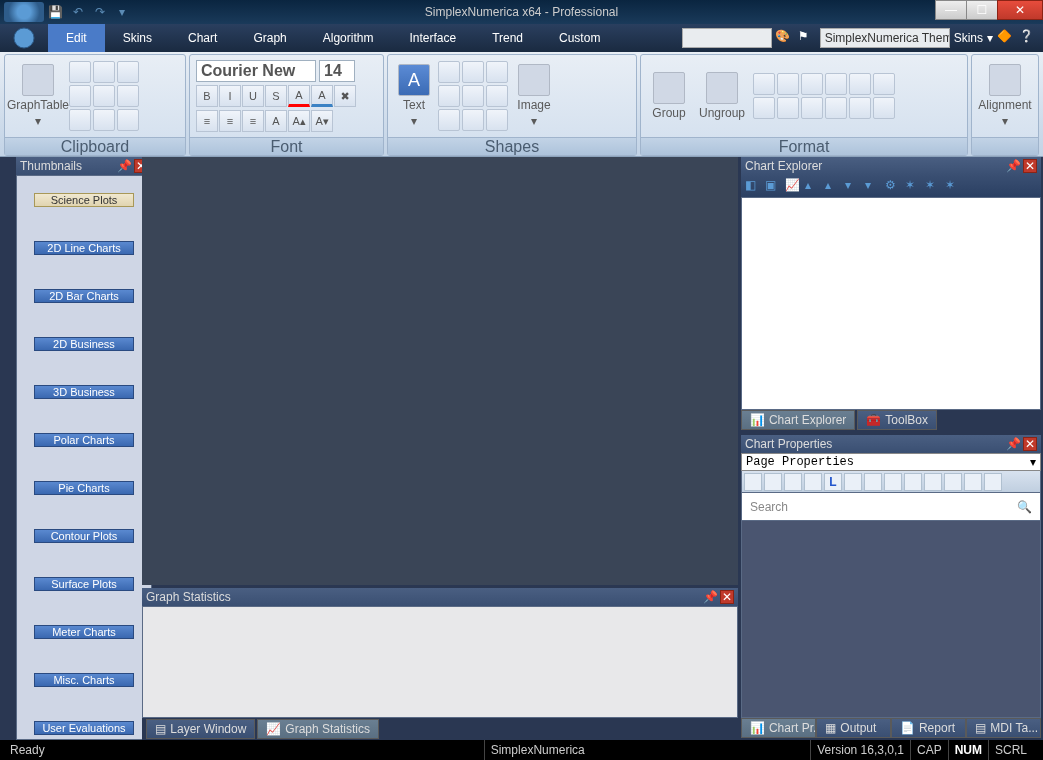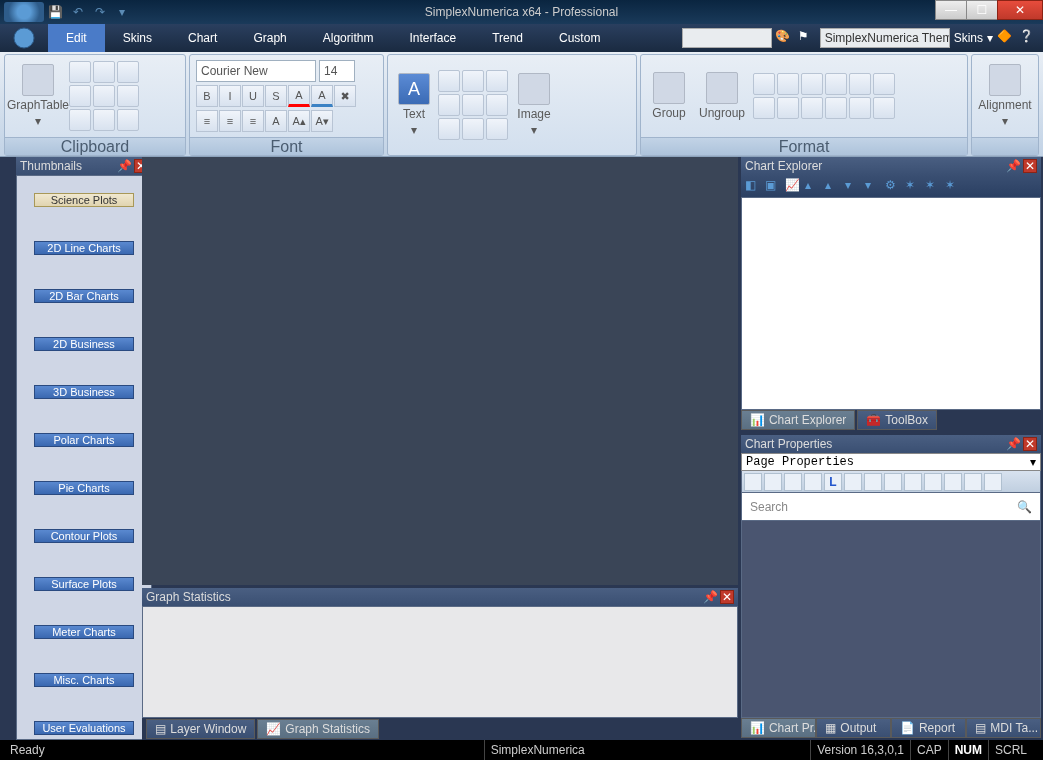--- a/index.html
+++ b/index.html
@@ -24,21 +24,21 @@
 .ribbon{height:105px;background:linear-gradient(#e8eef5,#c2d3e6);border-bottom:1px solid #8ca3bc;display:flex;padding:2px 4px 0 4px;gap:3px;}
 .ribgroup{display:flex;flex-direction:column;border:1px solid #a0b4cc;border-radius:3px;background:linear-gradient(#e8eef5,#d2dfee);}
 .ribgroup .content{flex:1;display:flex;align-items:center;padding:4px 6px;gap:4px;}
 .ribgroup .label{height:18px;background:linear-gradient(#c2d3e6,#adc3db);text-align:center;font-size:16px;color:#4a5c70;border-top:1px solid #a0b4cc;display:flex;align-items:center;justify-content:center;}
 .bigbtn{display:flex;flex-direction:column;align-items:center;justify-content:center;width:54px;height:70px;gap:2px;font-size:11px;color:#5a5a5a;}
 .bigbtn .ico{width:32px;height:32px;background:#d0d8e5;border:1px solid #b0b8c5;border-radius:2px;}
 .smallgrid{display:grid;grid-template-columns:repeat(3,22px);grid-auto-rows:22px;gap:2px;}
 .smallgrid .sb{width:22px;height:22px;background:linear-gradient(#f0f4fa,#d8e2ef);border:1px solid #b8c4d4;border-radius:2px;}
 .fontrow{display:flex;flex-direction:column;gap:3px;}
 .fontrow .top{display:flex;gap:3px;}
-.fontrow .combo{height:22px;background:#fff;border:1px solid #a0b0c0;padding:0 4px;display:flex;align-items:center;font-size:12px;color:#555;}
+.fontrow .combo{height:22px;background:#fff;border:1px solid #a0b0c0;padding:0 4px;display:flex;align-items:center;font-size:16px;color:#555;font-weight:bold;}
 .fontrow .btns{display:flex;gap:1px;}
 .fontrow .btns .b{width:22px;height:22px;background:linear-gradient(#f0f4fa,#d8e2ef);border:1px solid #b8c4d4;display:flex;align-items:center;justify-content:center;font-size:11px;color:#555;}
 .workspace{position:absolute;top:157px;bottom:20px;left:0;right:0;background:#2a3752;}
 .panel-header{height:18px;background:linear-gradient(#4a5f82,#3a4f72);color:#ddd;display:flex;align-items:center;padding:0 4px;font-size:11px;}
 .panel-header .sp{flex:1;}
 .panel-header .pbtn{width:14px;height:14px;display:flex;align-items:center;justify-content:center;color:#cbd5e5;margin-left:2px;}
 .panel-header .pbtn.x{background:#c0392b;color:#fff;border:1px solid #8b2315;}
 .thumbnails{position:absolute;left:16px;top:0;width:136px;bottom:0;display:flex;flex-direction:column;}
 .thumb-body{flex:1;background:#cfd6e5;border:1px solid #5a6a85;display:flex;flex-direction:column;overflow:hidden;}
 .thumb-cat{height:20px;background:linear-gradient(#5a89d0,#3a68b0);color:#fff;display:flex;align-items:center;justify-content:center;font-size:11px;border:1px solid #2a4a80;margin:17px;}
@@ -194,20 +194,21 @@
       <div class="bigbtn" style="width:44px">
         <div class="ico"></div>
         <span>Image</span>
         <span>▾</span>
       </div>
       <div style="display:flex;flex-direction:column;gap:4px">
         <div class="sb" style="width:22px;height:22px"></div>
         <div class="sb" style="width:22px;height:22px"></div>
       </div>
     </div>
+    <div class="label">Shapes</div>
   </div>
 
   <div class="ribgroup" style="flex:1">
     <div class="content">
       <div class="bigbtn" style="width:44px">
         <div class="ico"></div>
         <span>Group</span>
       </div>
       <div class="bigbtn" style="width:54px">
         <div class="ico"></div>

